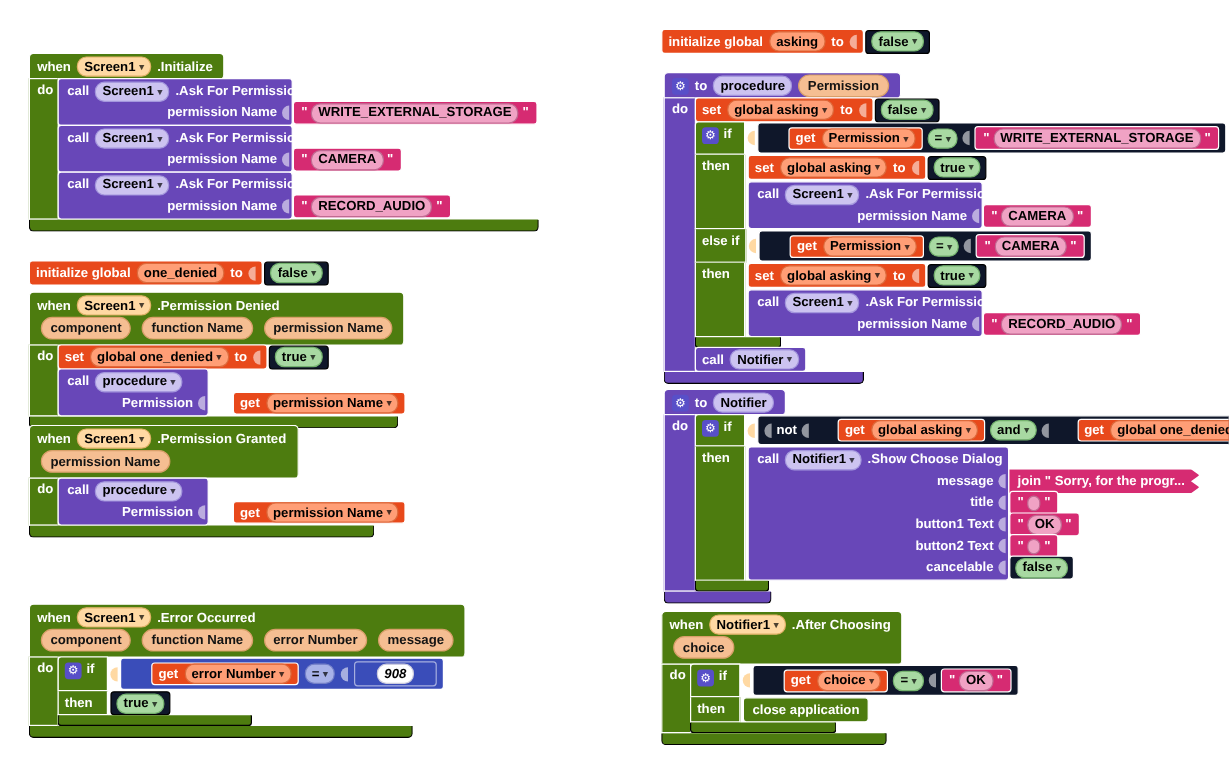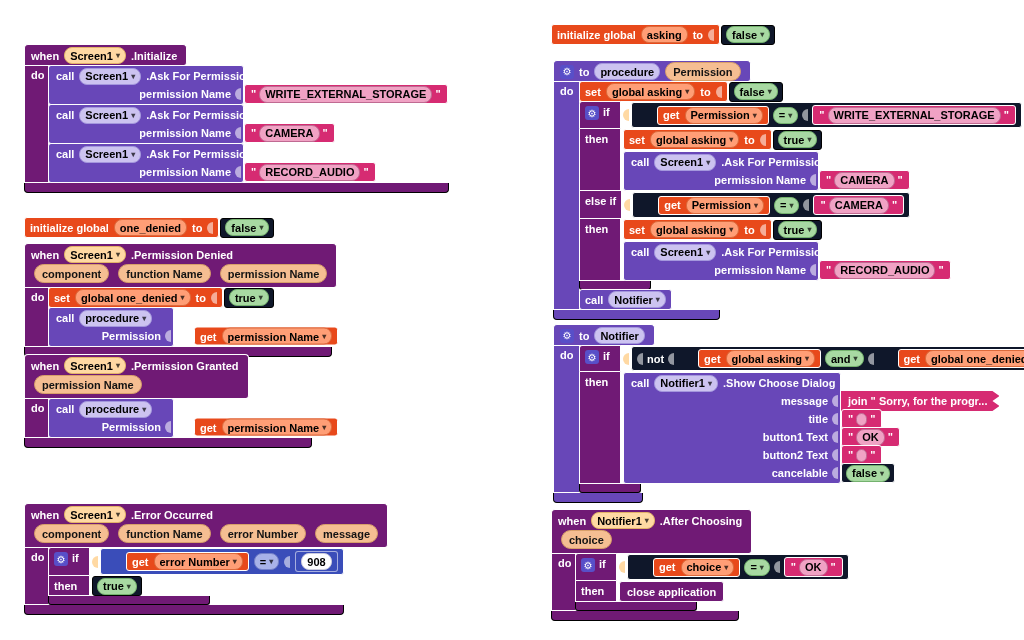--- a/index.html
+++ b/index.html
@@ -1,20 +1,20 @@
 <!DOCTYPE html>
 <html><head>
 <meta charset="utf-8">
 <style>
   html,body{margin:0;padding:0;background:#fff;}
   .canvas{position:relative;width:1024px;height:640px;background:#ffffff;overflow:hidden;
           font-family:"Liberation Sans",sans-serif;font-size:11px;font-weight:bold;color:#000;}
   .grp{position:absolute;}
   
-  .bg-ev{background:#701a75;border-color:#E0920F;}
+  .bg-ev{background:#4d7c0f;border-color:#E0920F;}
   .bg-vr{background:#E8491B;border-color:#C2370C;}
   .bg-pr{background:#6847B8;border-color:#503394;}
   .bg-lg{background:#0f172a;border-color:#2E8C2E;}
   .bg-tx{background:#D62B72;border-color:#A91F59;}
   .bg-mt{background:#3A4DB9;border-color:#2A3A99;}
   .bl{border:1px solid;box-sizing:border-box;}
   
   .top{display:inline-flex;flex-direction:column;border-radius:4px 4px 3px 0;color:#fff;}
   .hdr{display:flex;align-items:center;gap:5px;padding:3px 9px 2px 6px;height:20px;box-sizing:border-box;white-space:nowrap;}
   .chips{display:flex;align-items:center;gap:9px;padding:0 9px 4px 9px;}
@@ -39,21 +39,21 @@
   .gear::after{content:"⚙";font-size:10px;font-weight:normal;}
   .plug{display:inline-block;flex:none;width:6px;height:12px;border-radius:6px 0 0 6px;background:rgba(255,255,255,.55);}
   
   .line{display:flex;align-items:center;gap:1px;}
   .setrow{display:inline-flex;align-items:center;gap:5px;height:21px;padding:0 5px;border-radius:3px;color:#fff;white-space:nowrap;justify-content:space-between;}
   .gv{display:inline-flex;align-items:center;padding:1px 4px;border-radius:3px;height:20px;box-sizing:border-box;}
   .pv{display:inline-flex;align-items:center;gap:3px;padding:1px 6px;border-radius:3px;color:#fff;height:20px;box-sizing:border-box;white-space:nowrap;}
   .gb{display:inline-flex;align-items:center;gap:5px;padding:1px 5px;border-radius:3px;color:#fff;height:19px;box-sizing:border-box;white-space:nowrap;margin-left:20px;}
   .lc{display:inline-flex;align-items:center;gap:4px;padding:2px 5px;border-radius:3px;color:#fff;}
   .mc{display:inline-flex;align-items:center;gap:5px;padding:2px 5px;border-radius:3px;color:#fff;}
-  .nb{display:inline-flex;align-items:flex-start;padding:1px 5px;border-radius:3px;border:1px solid rgba(255,255,255,.55);}
+  .nb{display:inline-flex;align-items:flex-start;padding:1px 18px;border-radius:3px;border:1px solid rgba(255,255,255,.55);font-style:italic;}
   .callblk{display:flex;flex-direction:column;color:#fff;border-radius:3px;padding:1px 0;}
   .cw1{width:196px;} .cw2{width:126px;} .cw3{width:218px;}
   .crow{display:flex;align-items:center;gap:5px;height:18px;padding:0 7px;white-space:nowrap;}
   .vrow{position:relative;display:flex;justify-content:flex-end;align-items:center;gap:4px;height:18px;padding:0 2px 0 7px;white-space:nowrap;}
   .attach{position:absolute;left:calc(100% + 1px);top:50%;transform:translateY(-50%);display:flex;align-items:center;white-space:nowrap;}
   
   .ifblk{display:flex;flex-direction:column;align-items:flex-start;}
   .ifrow{display:flex;align-items:stretch;}
   .sp{color:#fff;display:flex;gap:4px;align-items:flex-start;padding:4px 5px 2px 5px;min-width:42px;box-sizing:border-box;border:1px solid;border-top:0;}
   .ifrow:first-child .sp{border-top:1px solid;border-radius:3px 0 0 0;}

